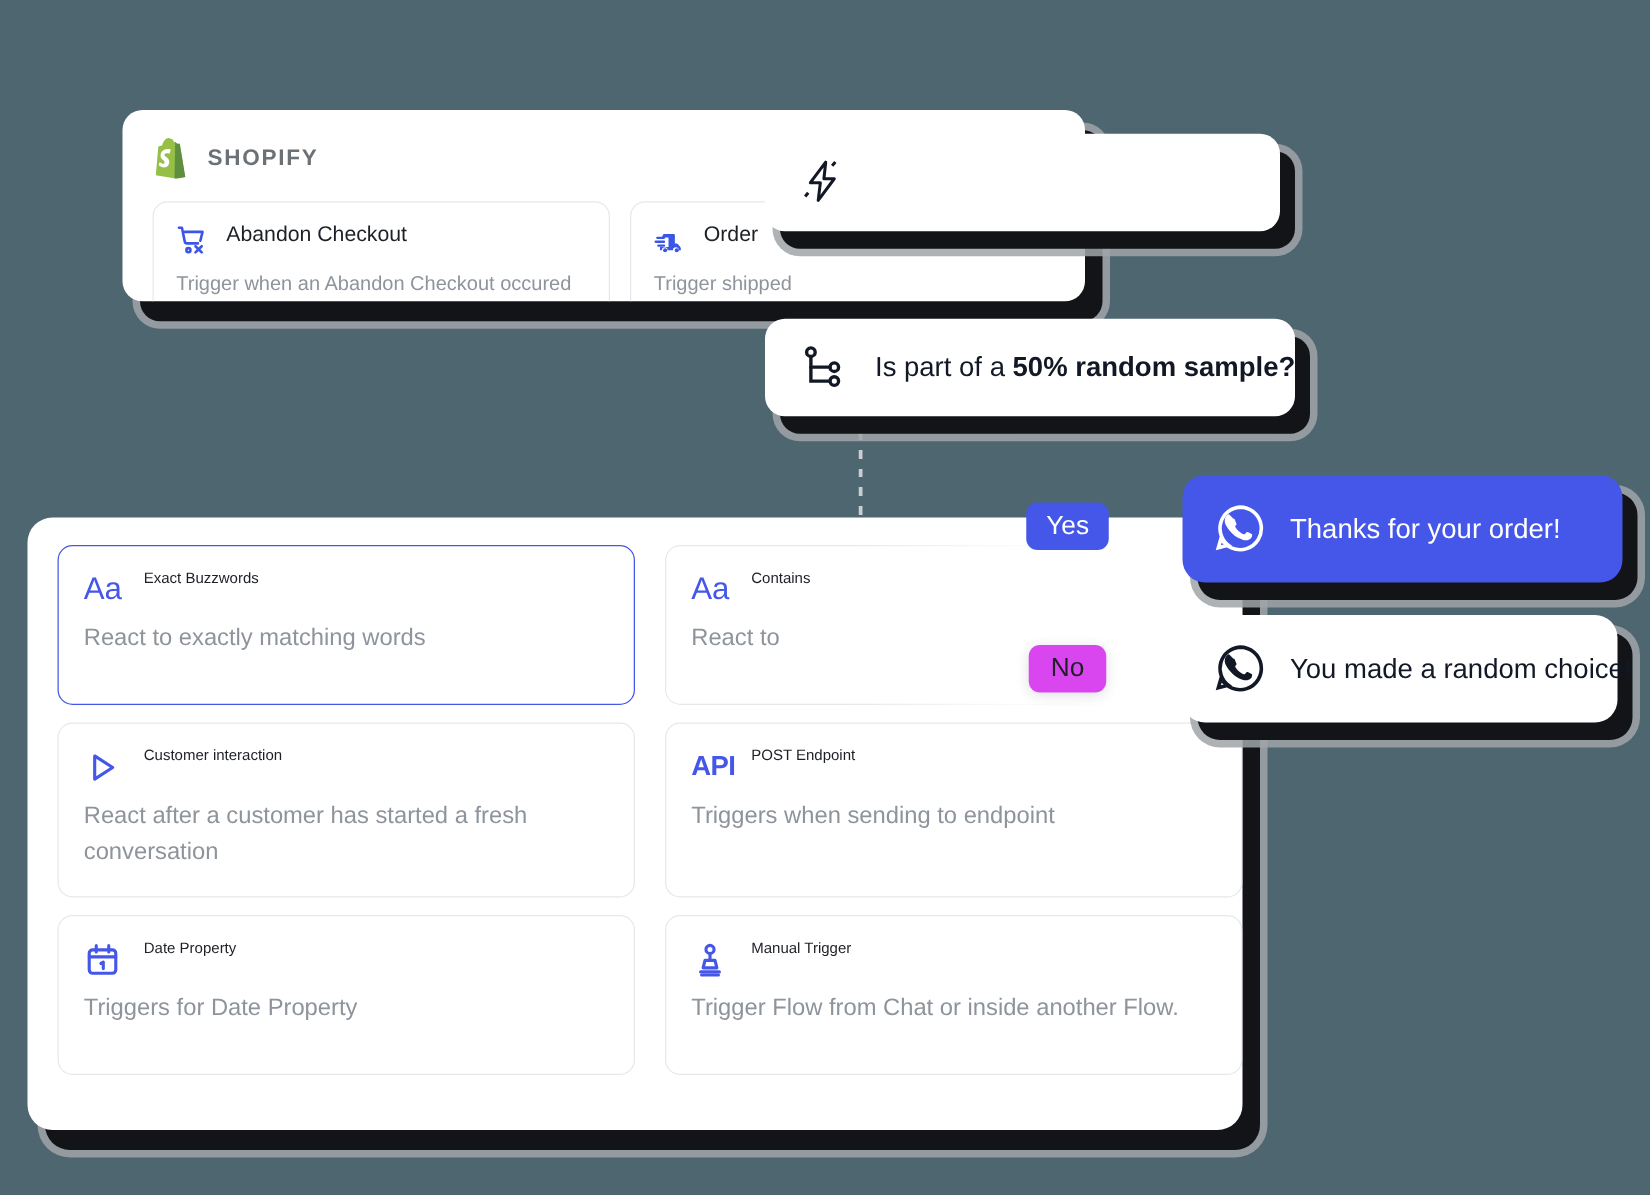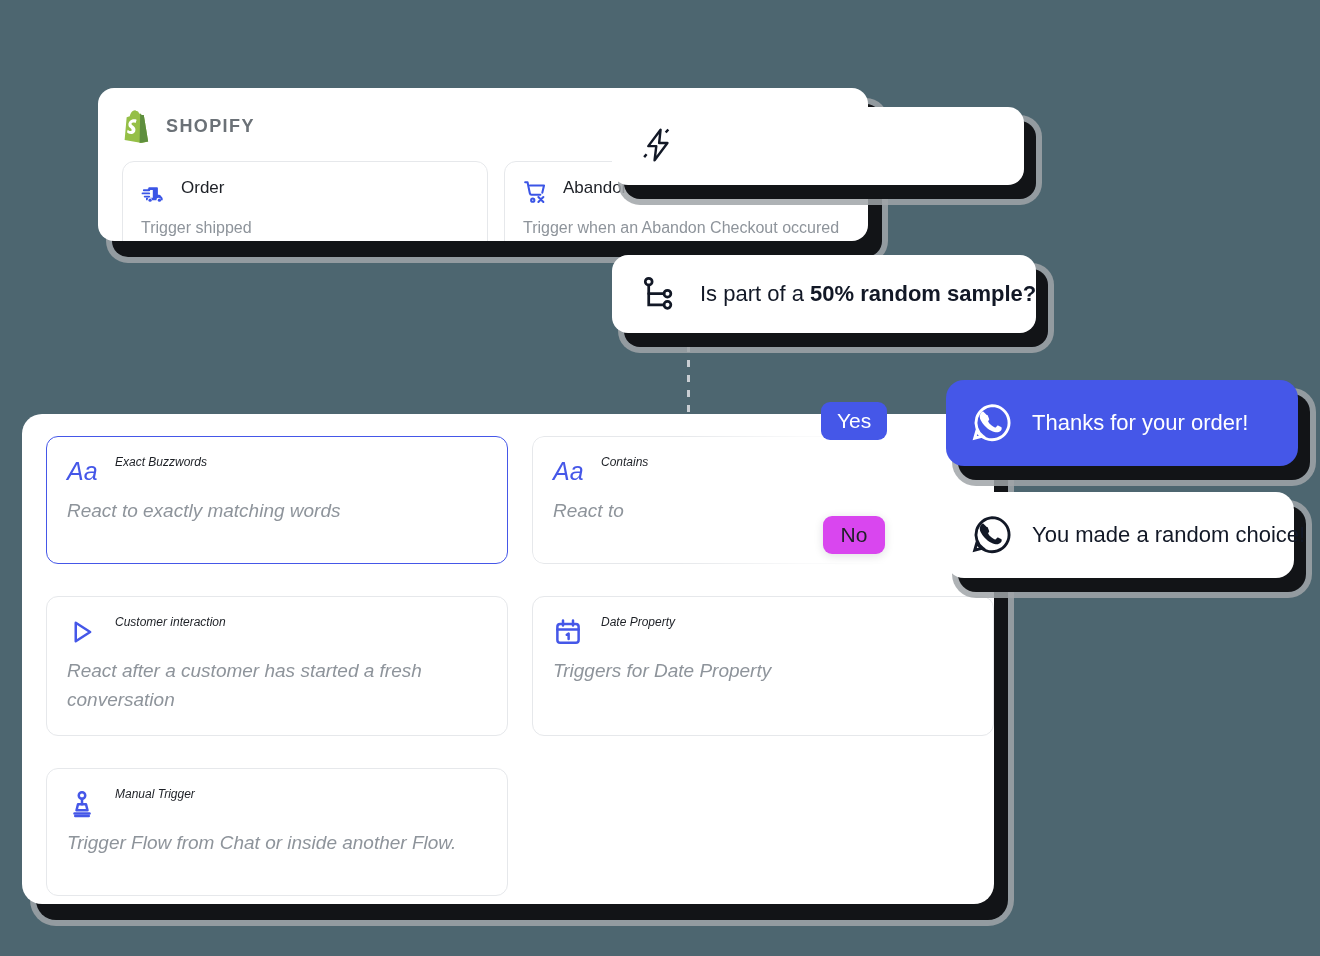--- a/index.html
+++ b/index.html
@@ -46,21 +46,21 @@
   .tc-head { display: flex; align-items: flex-start; gap: 14px; }
   .tc-ico { width: 26px; height: 26px; flex: none; color: #3b55e6; margin-top: 1px; }
   .tc-title { font-size: 17px; color: #1d2026; line-height: 1.2; }
   .tc-desc { font-size: 16px; color: #8e949b; line-height: 1.6; margin-top: 10px; }
 
   
   #triggers-panel {
     left: 22px; top: 414px; width: 972px; height: 490px;
     border-radius: 20px; padding: 22px 24px; overflow: hidden;
   }
-  .grid2 { display: grid; grid-template-columns: 462px 462px; gap: 32px 24px; font-style: italic; }
+  .grid2 { display: grid; grid-template-columns: 462px 462px; gap: 14px 24px; }
   .gcard {
     border: 1px solid #e6e8eb; border-radius: 12px;
     padding: 18px 20px 20px 20px; min-height: 128px; background: #fff;
   }
   .gcard.selected { border: 1.6px solid #4557e8; }
   .g-head { display: flex; align-items: flex-start; gap: 18px; }
   .g-ico { width: 30px; height: 30px; flex: none; color: #4557e8; margin-top: 2px; }
   .g-ico.txt {
     font-size: 25px; font-weight: 400; color: #4557e8; line-height: 28px;
     font-family: "Liberation Sans", sans-serif;
@@ -129,44 +129,44 @@
         <path d="M20.1 4.9l-1.6-.1-1.2-1.2c-.1 0-.1-.1-.2-.1L16.5 32l8.4-1.4S20.7 5.1 20.6 5.1c-.1-.1-.3-.2-.5-.2z" fill="#5E8E3E"></path>
         <path d="M13.6 9.6l-1 3.1s-.9-.5-2.1-.5c-1.7 0-1.8 1.1-1.8 1.3 0 1.4 3.8 2 3.8 5.4 0 2.7-1.7 4.4-4 4.4-2.8 0-4.2-1.7-4.2-1.7l.7-2.5s1.5 1.3 2.7 1.3c.8 0 1.1-.6 1.1-1.1 0-1.9-3.1-2-3.1-5.1 0-2.6 1.9-5.2 5.7-5.2 1.5 0 2.2.5 2.2.5z" fill="#FFF"></path>
       </svg>
       <div class="shopify-word">SHOPIFY</div>
     </div>
 
     <div class="trigger-row">
 
       <div class="trigger-card">
         <div class="tc-head">
+          <svg class="tc-ico" viewBox="0 0 24 24" fill="none" stroke="currentColor" stroke-width="1.9" stroke-linecap="round" stroke-linejoin="round">
+            <path d="M2 3h2.2l2.1 10.2a1.6 1.6 0 0 0 1.6 1.3h8.1"></path>
+            <path d="M6.4 6h13l-1.6 6.6"></path>
+            <circle cx="9" cy="19.5" r="1.5"></circle>
+            <path d="M14.2 16.6l4.6 4.6M18.8 16.6l-4.6 4.6"></path>
+          </svg>
+          <div class="tc-title">Abandon Checkout</div>
+        </div>
+        <div class="tc-desc">Trigger when an Abandon Checkout occured</div>
+      </div>
+
+      <div class="trigger-card">
+        <div class="tc-head">
           <svg class="tc-ico" viewBox="0 0 24 24">
             <path fill="currentColor" d="M7 7.5h7.6c.6 0 1 .4 1 1v6.1h1.2c.4 0 .8.2 1.1.5l1.7 2c.2.3.4.7.4 1.1v1.3h-1.6a2.1 2.1 0 0 0-4.2 0h-4a2.1 2.1 0 0 0-4.2 0H4.6v-2.3h6.3v-7.1H7a.8.8 0 0 1 0-1.6z"></path>
             <circle cx="8.4" cy="19.6" r="1.5" fill="currentColor"></circle>
             <circle cx="17" cy="19.6" r="1.5" fill="currentColor"></circle>
             <path stroke="currentColor" stroke-width="1.7" stroke-linecap="round" d="M2.6 10.4h5M1.4 13.3h6.2M3.4 16.2h4.2"></path>
           </svg>
           <div class="tc-title">Order</div>
         </div>
         <div class="tc-desc">Trigger shipped</div>
       </div>
 
-      <div class="trigger-card">
-        <div class="tc-head">
-          <svg class="tc-ico" viewBox="0 0 24 24" fill="none" stroke="currentColor" stroke-width="1.9" stroke-linecap="round" stroke-linejoin="round">
-            <path d="M2 3h2.2l2.1 10.2a1.6 1.6 0 0 0 1.6 1.3h8.1"></path>
-            <path d="M6.4 6h13l-1.6 6.6"></path>
-            <circle cx="9" cy="19.5" r="1.5"></circle>
-            <path d="M14.2 16.6l4.6 4.6M18.8 16.6l-4.6 4.6"></path>
-          </svg>
-          <div class="tc-title">Abandon Checkout</div>
-        </div>
-        <div class="tc-desc">Trigger when an Abandon Checkout occured</div>
-      </div>
-
     </div>
   </div>
 
   <div class="panel hard-shadow" id="triggers-panel">
     <div class="grid2">
 
       <div class="gcard selected">
         <div class="g-head">
           <div class="g-ico txt">Aa</div>
           <div class="g-title">Exact Buzzwords</div>
@@ -185,20 +185,27 @@
       <div class="gcard">
         <div class="g-head">
           <svg class="g-ico" viewBox="0 0 24 24" fill="none" stroke="currentColor" stroke-width="2" stroke-linejoin="round">
             <path d="M7 4.6l11.5 7.4L7 19.4z"></path>
           </svg>
           <div class="g-title">Customer interaction</div>
         </div>
         <div class="g-desc">React after a customer has started a fresh conversation</div>
       </div>
 
+      <div class="gcard">
+        <div class="g-head">
+          <div class="g-ico txt api">API</div>
+          <div class="g-title">POST Endpoint</div>
+        </div>
+        <div class="g-desc">Triggers when sending to endpoint</div>
+      </div>
 
       <div class="gcard">
         <div class="g-head">
           <svg class="g-ico" viewBox="0 0 24 24" fill="none" stroke="currentColor" stroke-width="2" stroke-linecap="round" stroke-linejoin="round">
             <rect x="3.5" y="5.5" width="17" height="15" rx="2.2"></rect>
             <path d="M3.5 10h17"></path>
             <path d="M8 2.8v4M16 2.8v4"></path>
             <path d="M11 14.2l1.5-.9v4.2"></path>
           </svg>
           <div class="g-title">Date Property</div>

